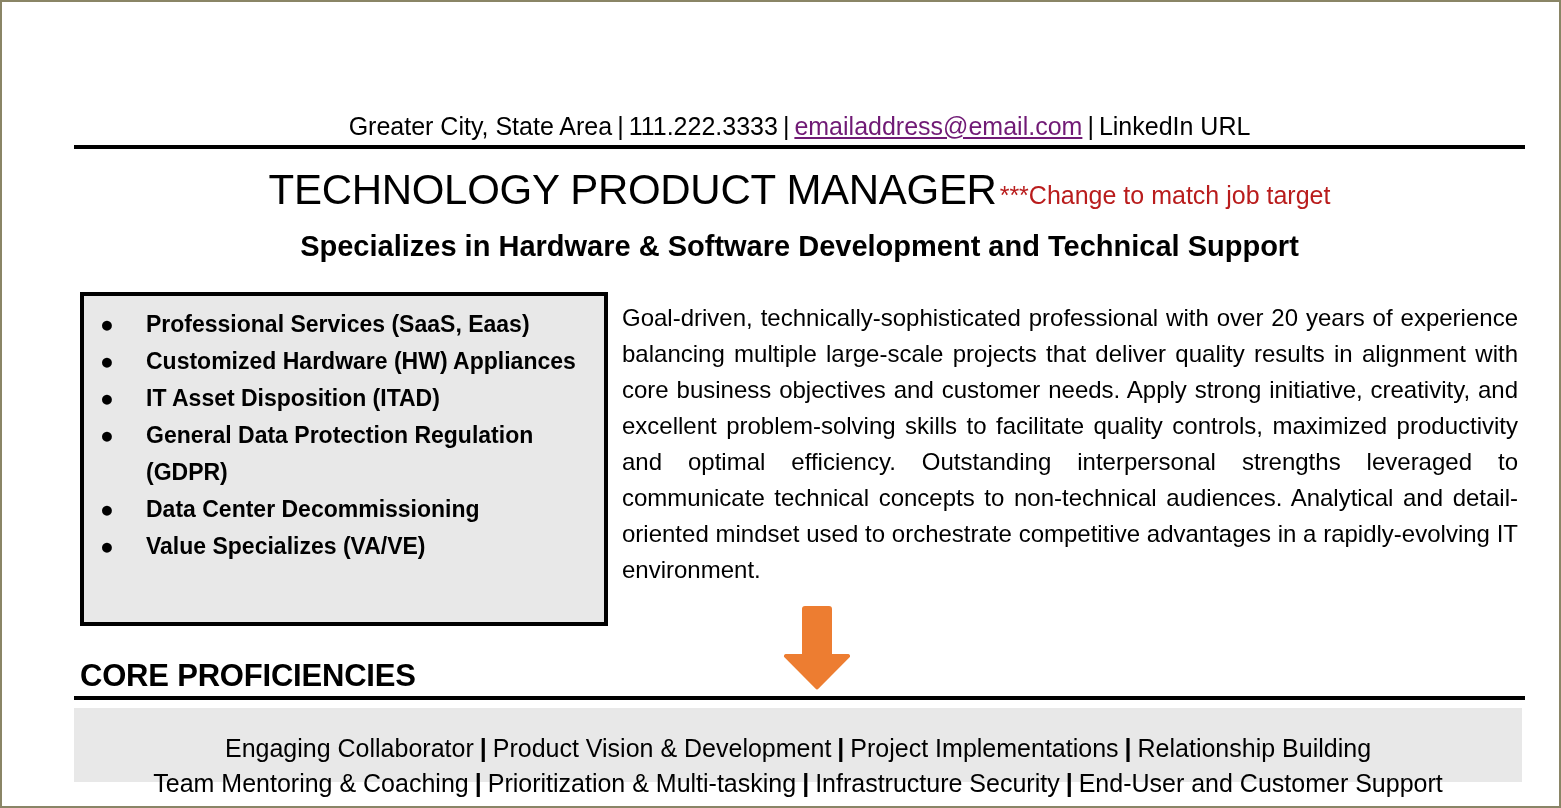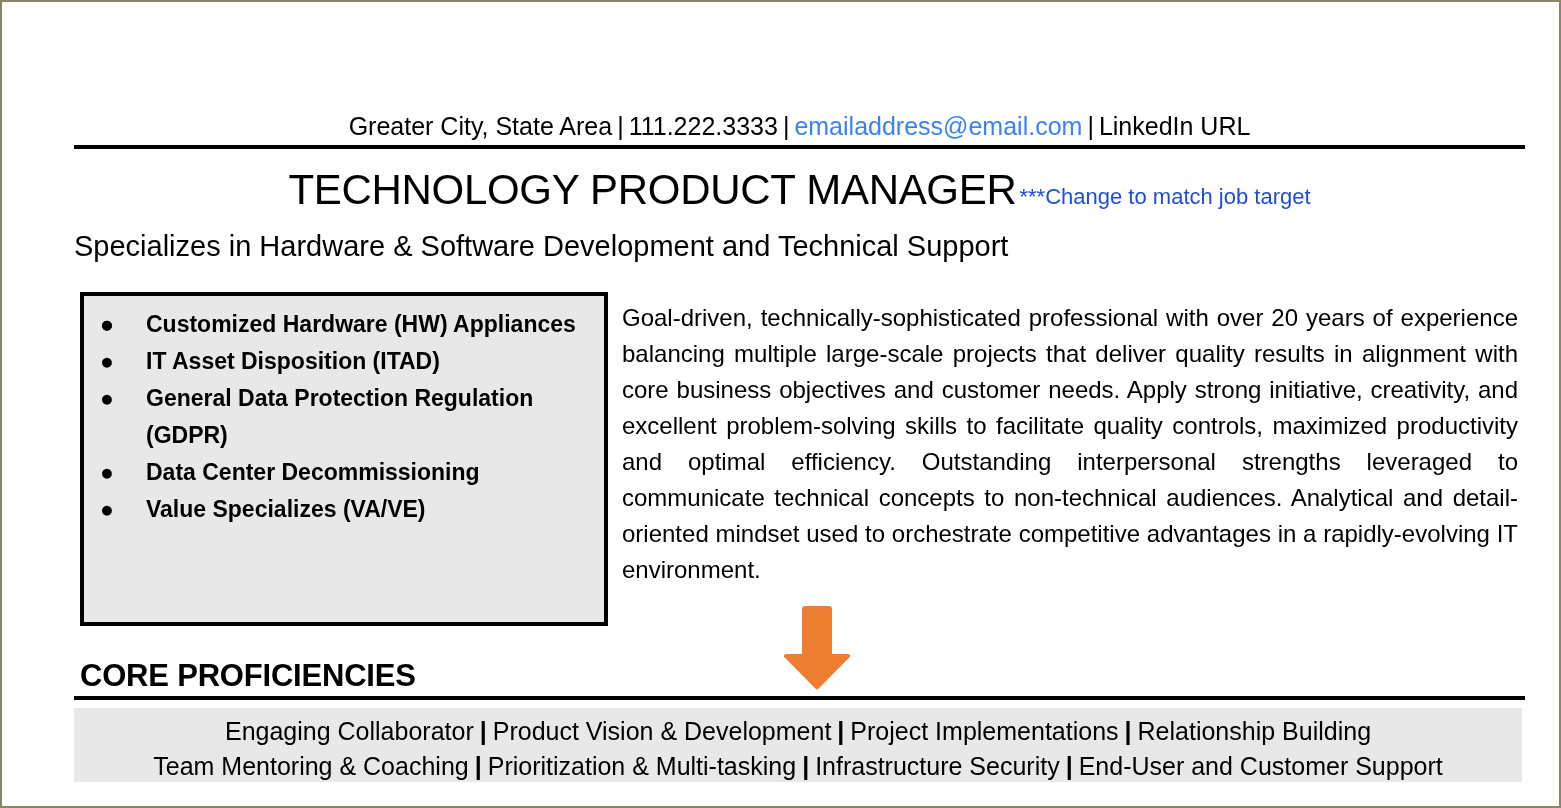--- a/index.html
+++ b/index.html
@@ -48,21 +48,22 @@
     font-size: 25px;
     line-height: 32px;
     color: #000000;
     white-space: nowrap;
   }
   .contact-line .sep {
     color: #000000;
     padding: 0 5px;
   }
   .contact-line .email {
-    color: #3b82f6;
+    color: #701a75;
+    text-decoration: underline;
     text-underline-offset: 2px;
   }
 
   .rule-thick {
     position: absolute;
     left: 72px;
     width: 1451px;
     height: 4px;
     background: #000000;
   }
@@ -81,35 +82,35 @@
   }
   .target-title {
     font-size: 42px;
     font-weight: 400;
     letter-spacing: -0.3px;
     color: #000000;
     vertical-align: baseline;
     margin-top: 21px;
   }
   .target-note {
-    font-size: 22px;
-    color: #1d4ed8;
+    font-size: 25px;
+    color: #b91c1c;
     vertical-align: baseline;
     margin-left: 3px;
   }
 
   .subtitle {
     position: absolute;
     left: 72px;
     top: 226px;
     width: 1451px;
-    text-align: left;
+    text-align: center;
     font-size: 29px;
     line-height: 36px;
-    font-weight: normal;
+    font-weight: bold;
     color: #000000;
     white-space: nowrap;
   }
 
   
   .skills-box {
     position: absolute;
     left: 78px;
     top: 290px;
     width: 528px;
@@ -180,21 +181,21 @@
   }
 
   .proficiency-band {
     position: absolute;
     left: 72px;
     top: 706px;
     width: 1448px;
     height: 74px;
     background: #e8e8e8;
     box-sizing: border-box;
-    padding-top: 6px;
+    padding-top: 23px;
   }
   .prof-row {
     text-align: center;
     font-size: 25px;
     line-height: 35px;
     color: #000000;
     white-space: nowrap;
   }
   .prof-row .sep {
     font-weight: bold;
@@ -216,20 +217,21 @@
   <div class="target-title-row">
     <span class="target-title">TECHNOLOGY PRODUCT MANAGER</span><span class="target-note">***Change to match job target</span>
   </div>
 
   <div class="subtitle">Specializes in Hardware &amp; Software Development and Technical Support</div>
 
   <div class="skills-box">
     <ul class="skills-list">
       <li class="skill-item">
         <span class="bullet">●</span>
+        <span>Professional Services (SaaS, Eaas)</span>
       </li>
       <li class="skill-item">
         <span class="bullet">●</span>
         <span>Customized Hardware (HW) Appliances</span>
       </li>
       <li class="skill-item">
         <span class="bullet">●</span>
         <span>IT Asset Disposition (ITAD)</span>
       </li>
       <li class="skill-item">

